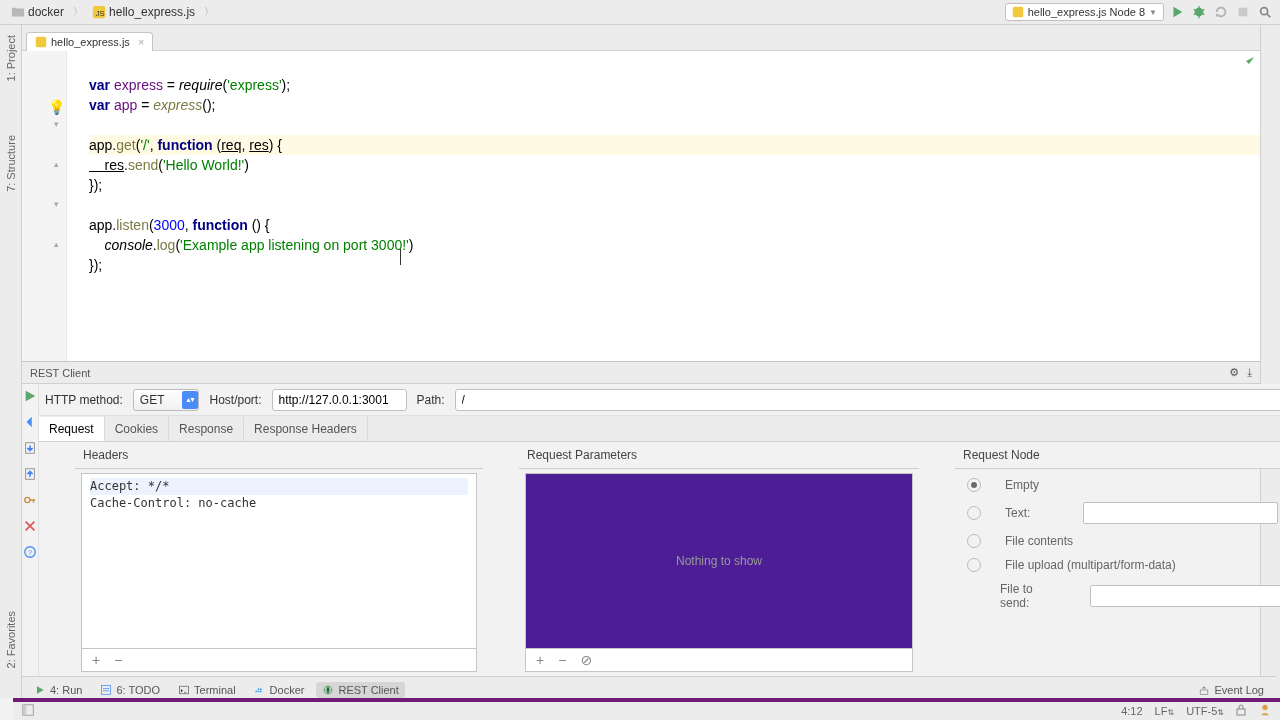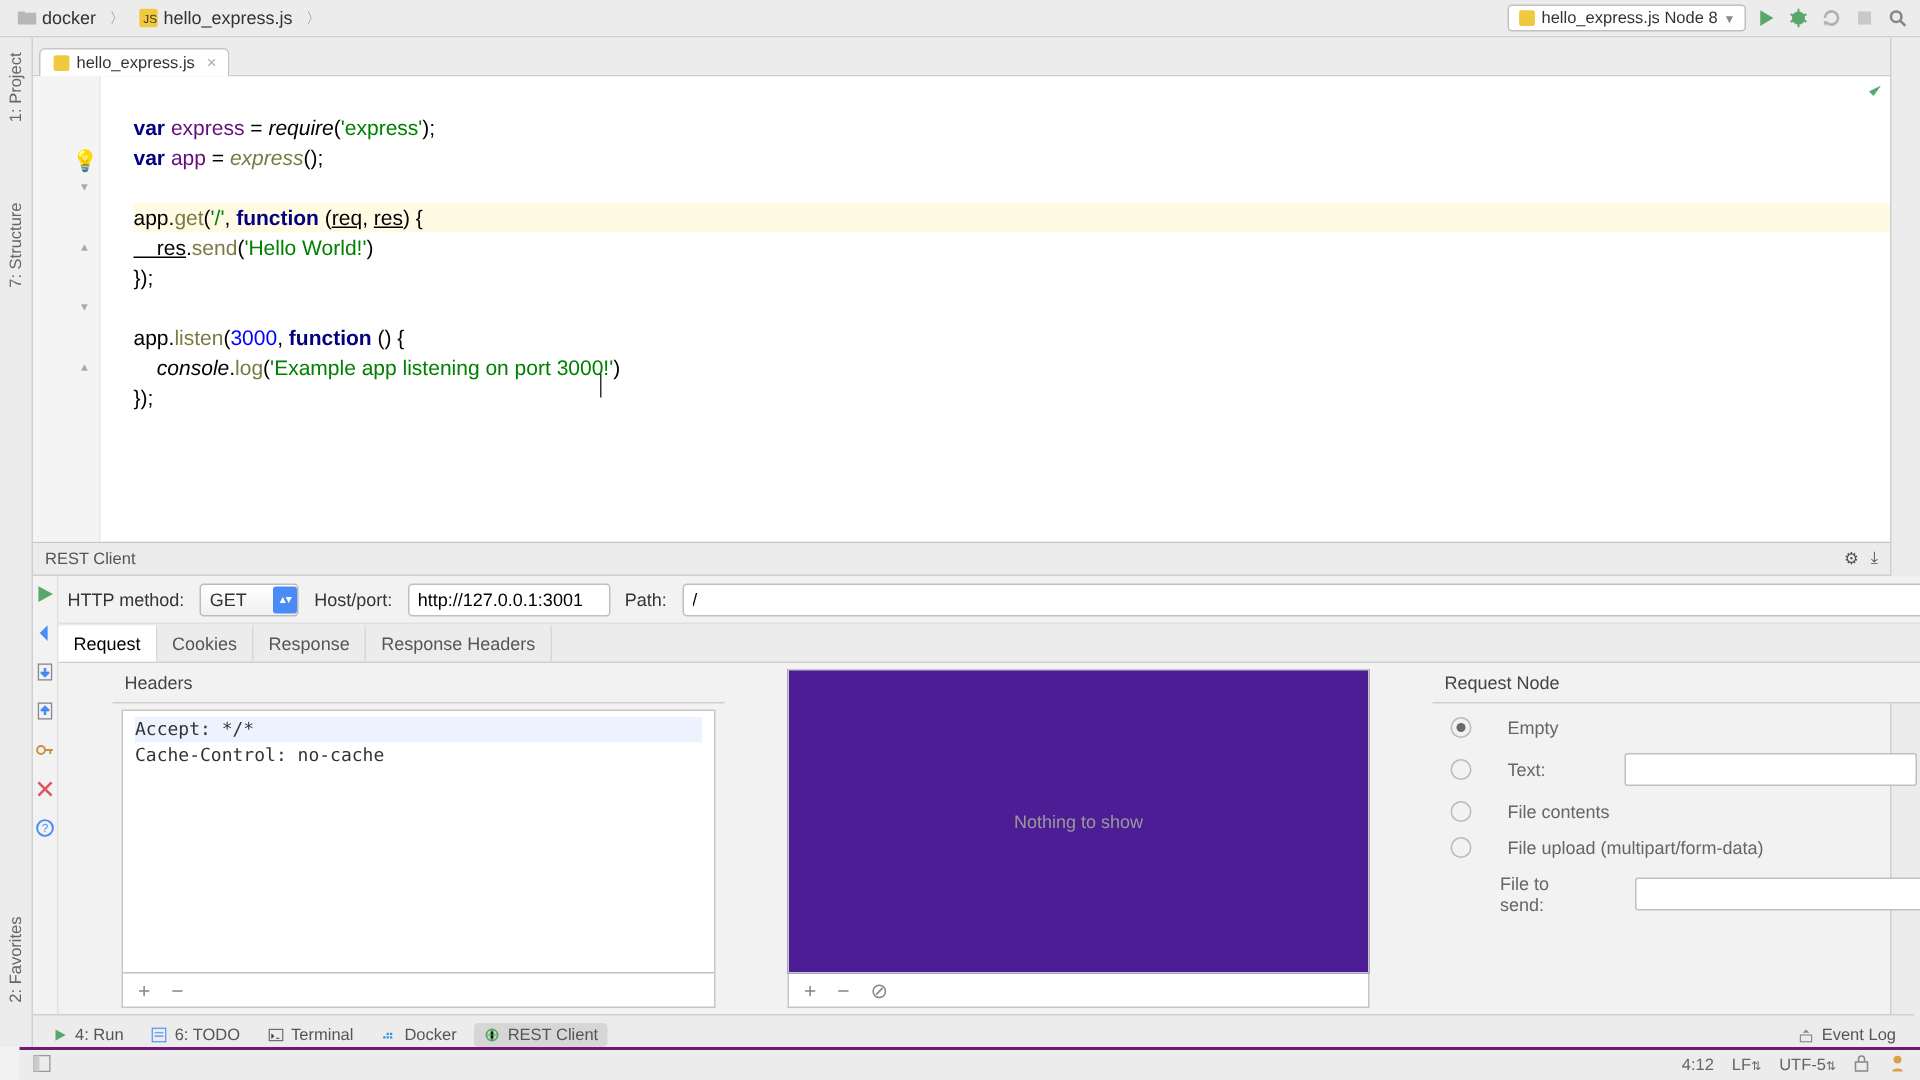--- a/index.html
+++ b/index.html
@@ -90,21 +90,21 @@
 .btn-ell { width: 22px; height: 22px; border: 1px solid #c0c0c0; border-radius: 3px; background: #fff; text-align: center; line-height: 18px; color:#666; }
 
 
 .bottom-bar { position: absolute; left: 22px; right: 4px; bottom: 22px; height: 22px; background: #ececec; border-top: 1px solid #d0d0d0; display: flex; align-items: flex-end; padding: 0 6px; gap: 6px; }
 .bottom-btn { display: flex; align-items: center; gap: 4px; padding: 2px 6px; font-size: 11px; color: #555; border-radius: 3px; cursor: pointer; }
 .bottom-btn.active { background: #d6d6d6; }
 .bottom-btn svg { width: 12px; height: 12px; }
 .bottom-right { margin-left: auto; display: flex; align-items: center; gap: 4px; }
 
 
-.status-bar { position: absolute; left: 13px; right: 0; bottom: 0; height: 22px; background: #ececec; border-top: 2px solid #701a75; display: flex; align-items: center; padding: 1px 8px; font-size: 11px; color: #666; }
+.status-bar { position: absolute; left: 13px; right: 0; bottom: 0; height: 22px; background: #ececec; border-top: 4px solid #701a75; display: flex; align-items: center; padding: 1px 8px; font-size: 11px; color: #666; }
 .status-left svg { width:14px; height:14px; }
 .status-right { margin-left: auto; display: flex; gap: 12px; align-items:center; }
 .lock-icon { width:10px; height:12px; }
 </style>
 </head>
 <body>
 
 <div class="navbar">
   <div class="breadcrumb">
     <div class="breadcrumb-item">
@@ -283,20 +283,21 @@
             <div class="section-body">
 <span class="hl">Accept: */*</span>
 <span>Cache-Control: no-cache</span>
             </div>
             <div class="section-footer">
               <span>+</span>
               <span>−</span>
             </div>
           </div>
           <div class="section sec-params">
+            <div class="section-hdr">Request Parameters</div>
             <div class="section-body">
               <span>Nothing to show</span>
             </div>
             <div class="section-footer">
               <span>+</span>
               <span>−</span>
               <span>⊘</span>
             </div>
           </div>
           <div class="section sec-reqbody">

